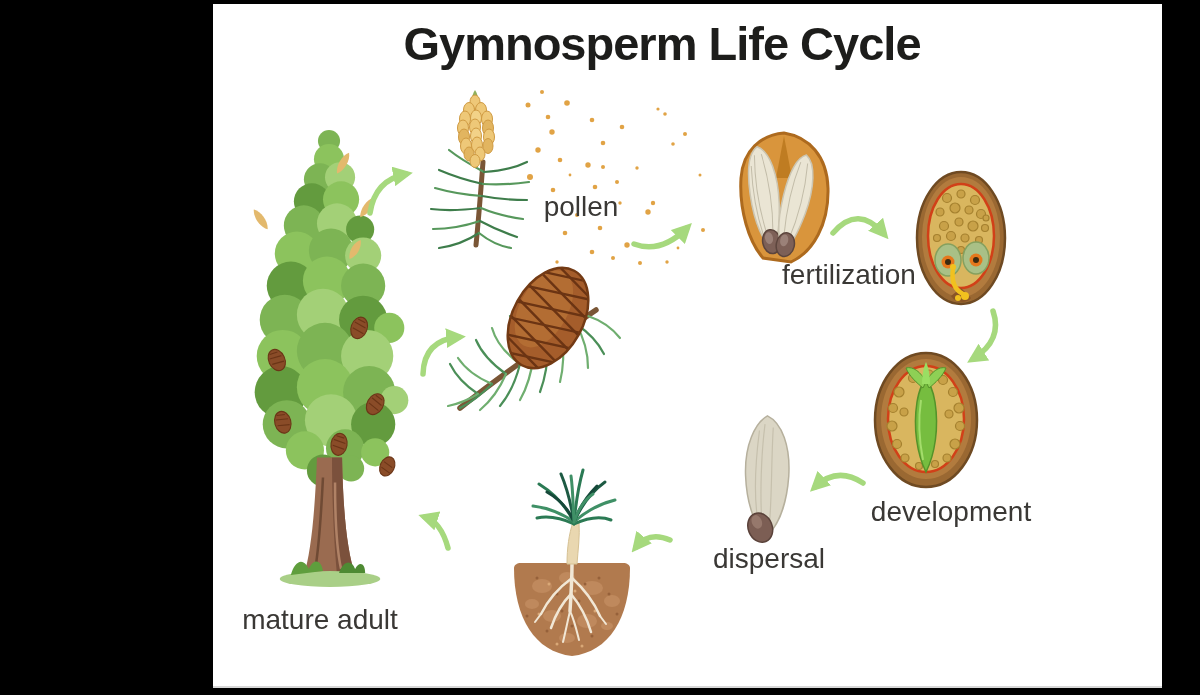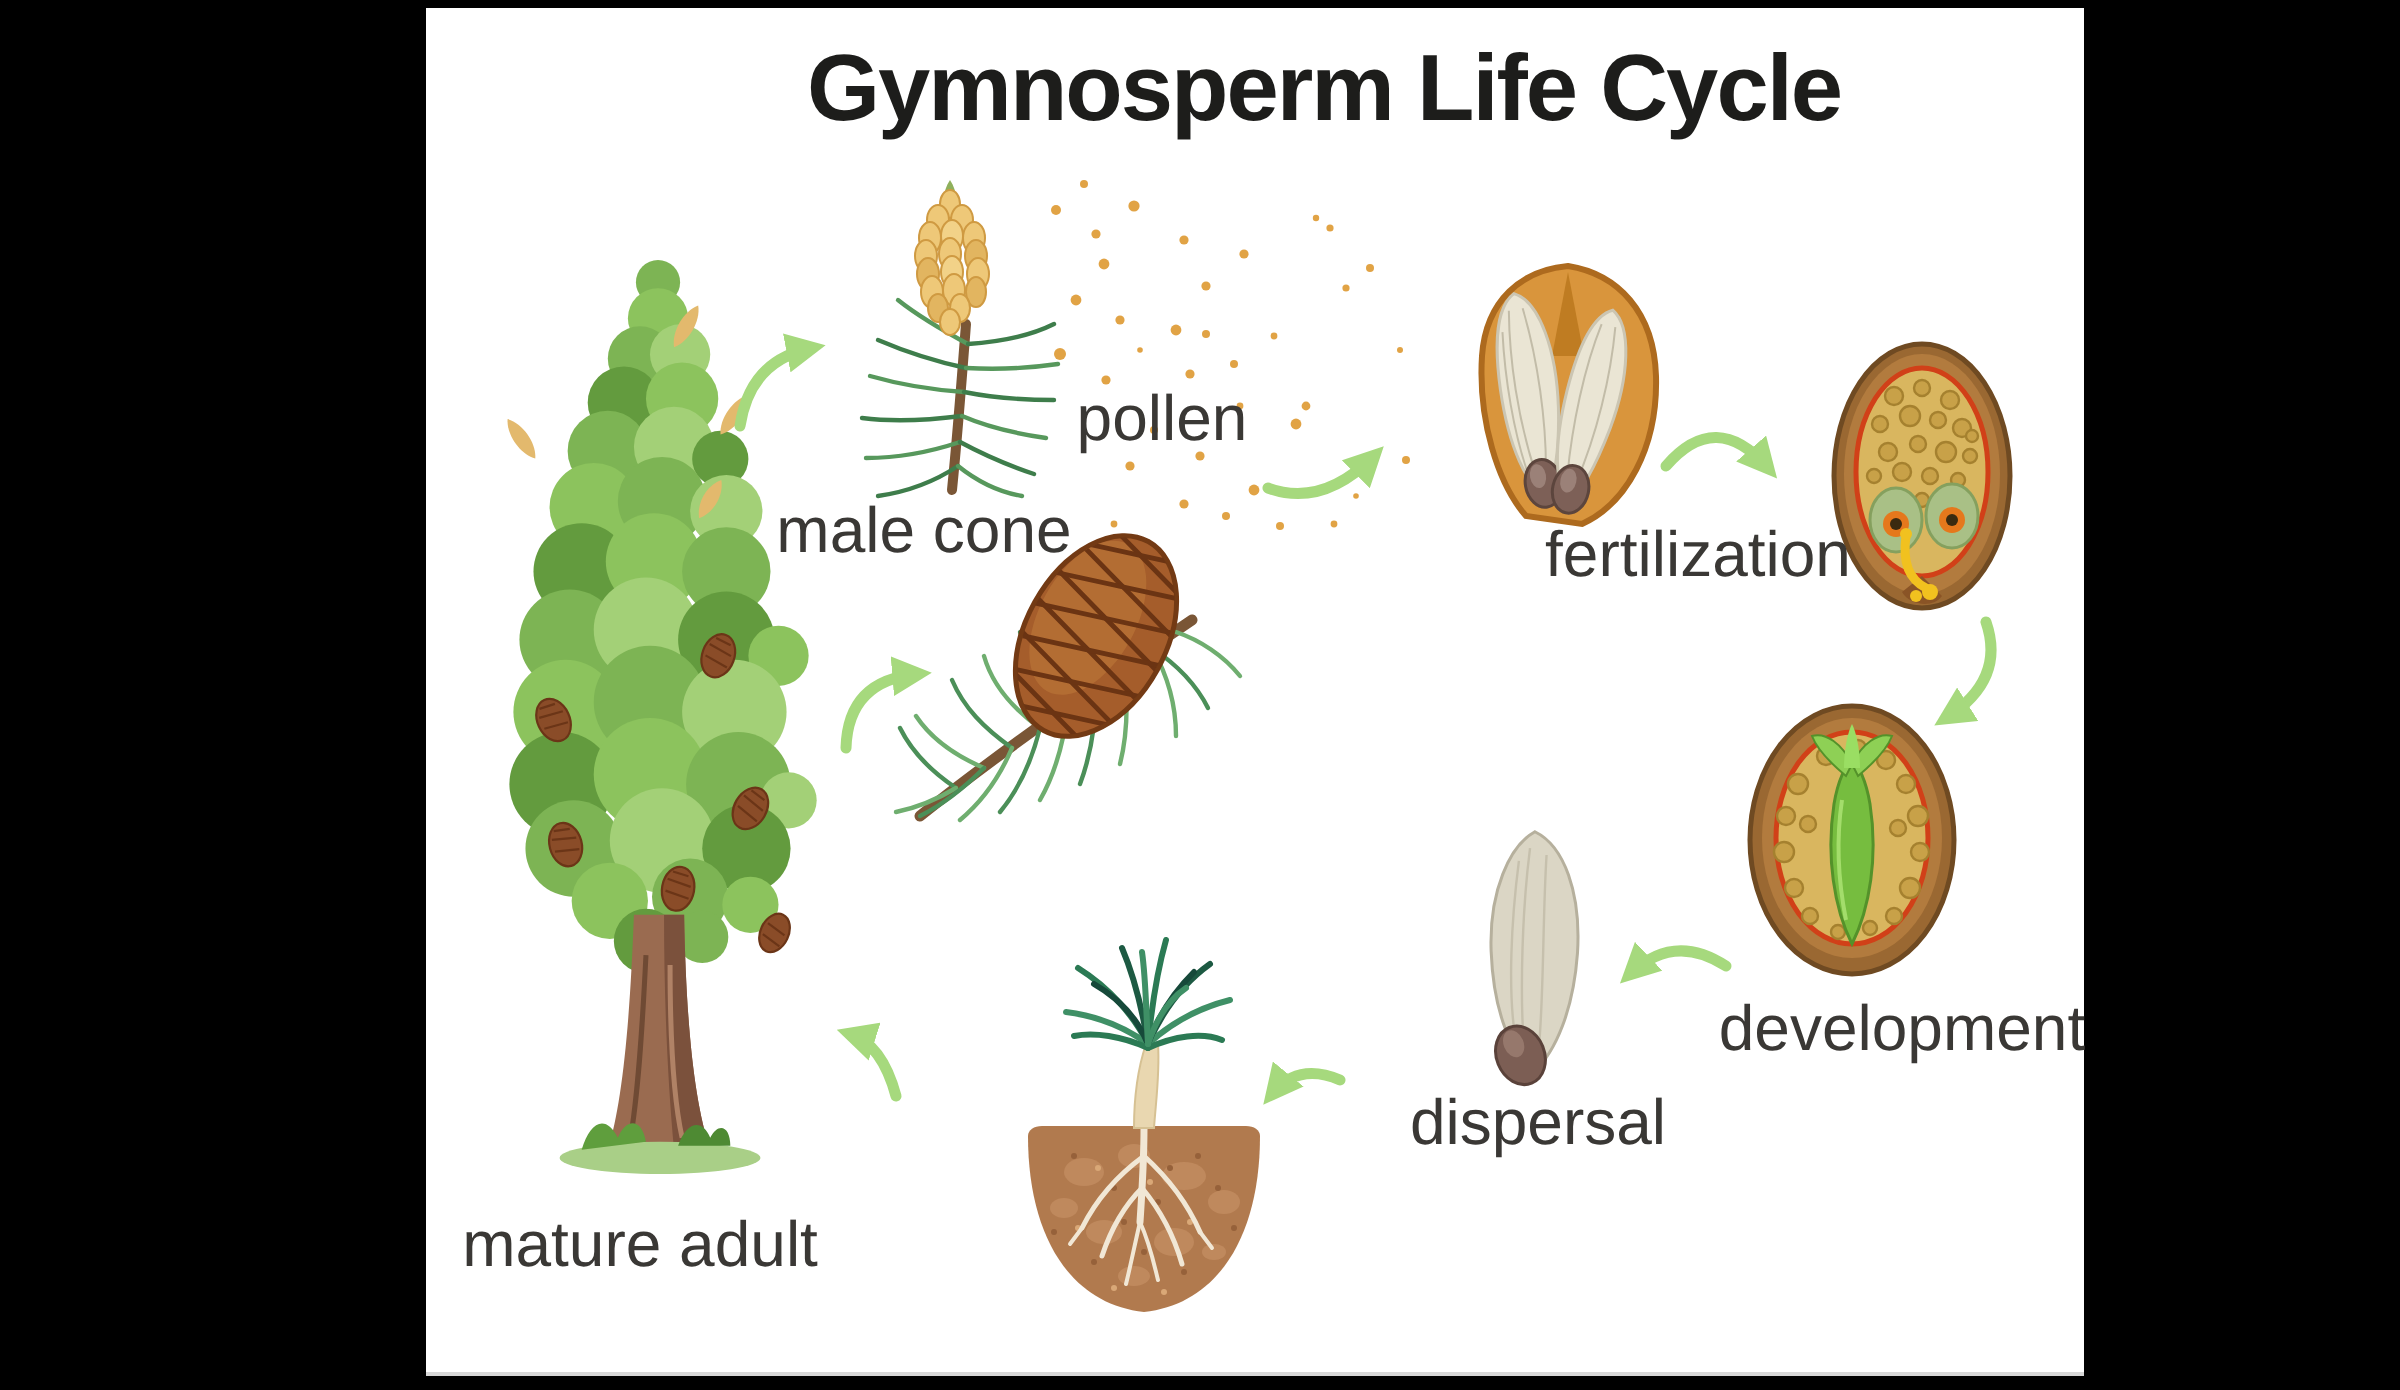--- a/index.html
+++ b/index.html
@@ -2,25 +2,25 @@
 <html style="--background: #000000; --panel: #ffffff; --title: #1d1d1b; --label: #3a3835; --arrow: #a6d97d; --pollen-dot: #e1a345;"><head>
 <meta charset="utf-8">
 <style>
   :root{
     --background:#000; --panel:#fff; --title:#1d1d1b; --label:#3a3835;
     --arrow:#a6d97d; --pollen-dot:#e1a345;
   }
   *{margin:0;padding:0;box-sizing:border-box;}
   html,body{width:1200px;height:695px;overflow:hidden;}
   body{background:var(--background);font-family:"Liberation Sans",sans-serif;position:relative;}
-  #panel{position:absolute;left:213px;top:4px;width:829px;height:684px;background:var(--panel);
+  #panel{position:absolute;left:213px;top:4px;width:949px;height:684px;background:var(--panel);
          border-bottom:2px solid #d8d8d8;}
   .abs{position:absolute;}
   .label{position:absolute;transform:translateX(-50%);white-space:nowrap;
-         color:var(--label);font-size:32px;letter-spacing:0px;}
+         color:var(--label);font-size:28px;letter-spacing:0px;}
   #title{position:absolute;left:449px;top:12px;transform:translateX(-50%);white-space:nowrap;
          color:var(--title);font-size:47px;font-weight:bold;letter-spacing:-1px;}
   svg{display:block;overflow:visible;}
 </style>
 </head>
 <body>
 
 <div id="panel">
 
   <div id="title">Gymnosperm Life Cycle</div>
@@ -401,20 +401,19 @@
       <path d="M421,240 Q448,250 474,224" marker-end="url(#ah)"></path>
       <path d="M620,229 Q645,200 671,230" marker-end="url(#ah)"></path>
       <path d="M780,307 Q790,336 760,355" marker-end="url(#ah)"></path>
       <path d="M650,479 Q624,462 602,483" marker-end="url(#ah)"></path>
       <path d="M457,536 Q436,527 423,543" marker-end="url(#ah)"></path>
       <path d="M235,544 Q228,518 212,513" marker-end="url(#ah)"></path>
       <path d="M210,370 Q211,336 246,333" marker-end="url(#ah)"></path>
     </g>
   </svg>
 
-  <div class="label" style="left:249px;top:243px">male cone</div>
   <div class="label" style="left:368px;top:187px">pollen</div>
   <div class="label" style="left:636px;top:255px">fertilization</div>
   <div class="label" style="left:556px;top:539px">dispersal</div>
   <div class="label" style="left:738px;top:492px">development</div>
   <div class="label" style="left:107px;top:600px">mature adult</div>
 
 </div>
 
 </body></html>

